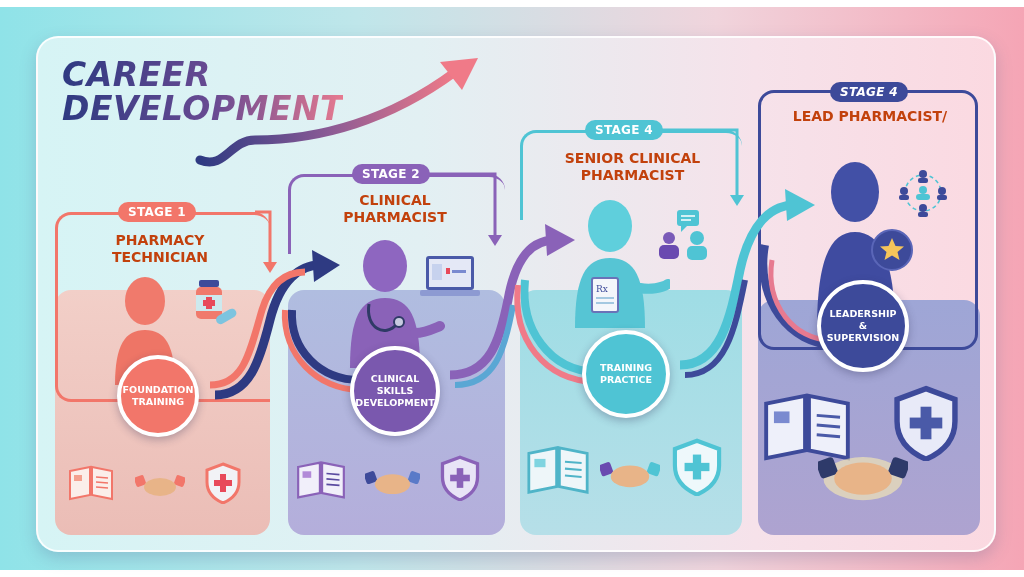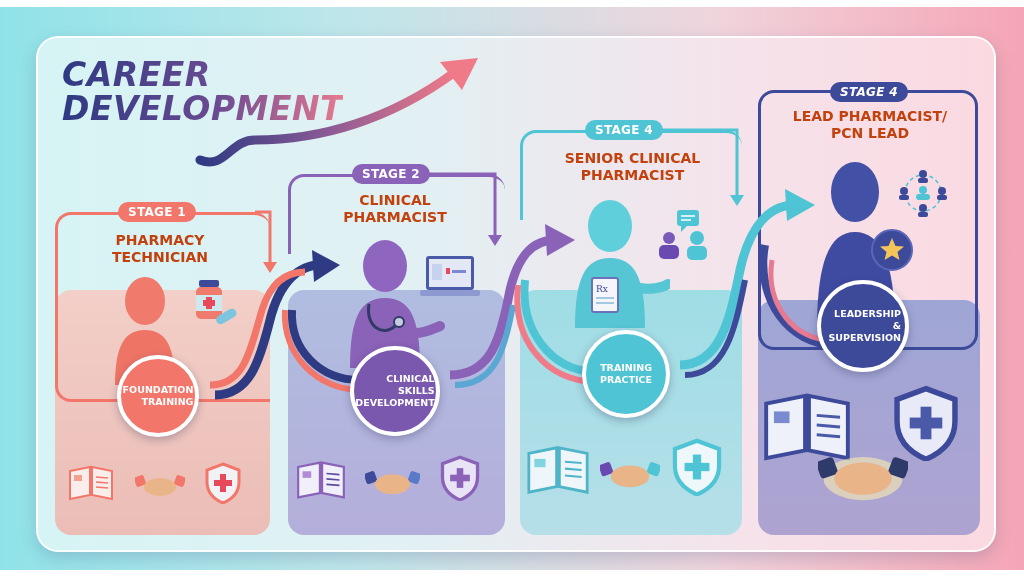--- a/index.html
+++ b/index.html
@@ -32,21 +32,21 @@
     position: absolute; border-radius: 14px; color: #fff; font-weight: bold;
     font-family: "DejaVu Sans", sans-serif; font-size: 12px; text-align: center;
     padding: 3px 10px; letter-spacing: 0.3px;
   }
   .stage-title {
     position: absolute; text-align: center; font-family: "DejaVu Sans", sans-serif;
     font-weight: bold; color: #c2410c; font-size: 14px; line-height: 17px;
   }
   .badge {
     position: absolute; border-radius: 50%; border: 4px solid #fff;
-    display: flex; align-items: center; justify-content: center; text-align: right;
+    display: flex; align-items: center; justify-content: center; text-align: center;
     color: #fff; font-family: "DejaVu Sans", sans-serif; font-weight: bold;
     font-size: 9.5px; line-height: 12px; box-shadow: 0 3px 8px rgba(40,40,80,0.3);
     padding: 4px;
   }
   .person { position: absolute; }
   .icon { position: absolute; }
 </style>
 </head>
 <body>
 
@@ -242,21 +242,20 @@
 </svg>
 <svg class="icon" style="left:672px; top:438px;" width="50" height="58" viewBox="0 0 36 42">
   <path d="M18 2 L34 8 L34 20 C34 32, 25 38, 18 41 C11 38, 2 32, 2 20 L2 8 Z" fill="#eef8fb" stroke="#4fc4d4" stroke-width="3"></path>
   <rect x="15" y="12" width="6" height="18" fill="#4fc4d4"></rect>
   <rect x="9" y="18" width="18" height="6" fill="#4fc4d4"></rect>
 </svg>
 
 <div class="stage-pill" style="left:830px; top:82px; background:#3d4a9a;font-style:italic;">STAGE 4</div>
 <div class="stage-title" style="left:770px; top:108px; width:200px;">
   <div>LEAD PHARMACIST/</div>
-  <div>PCN LEAD</div>
 </div>
 <svg class="person" style="left:815px; top:160px;" width="90" height="170" viewBox="0 0 90 170">
   <ellipse cx="40" cy="32" rx="24" ry="30" fill="#4250a6"></ellipse>
   <path d="M2 170 C 2 100, 15 72, 40 72 C 65 72, 80 100, 80 170 Z" fill="#3f4ba0"></path>
 </svg>
 <svg class="icon" style="left:898px; top:168px;" width="50" height="50" viewBox="0 0 50 50">
   <circle cx="25" cy="25" r="18" fill="none" stroke="#4fc4d4" stroke-width="1.5" stroke-dasharray="4 3"></circle>
   <circle cx="25" cy="6" r="4" fill="#3d4a9a"></circle>
     <rect x="20" y="10" width="10" height="5" rx="2" fill="#3d4a9a"></rect>
   <circle cx="6" cy="23" r="4" fill="#3d4a9a"></circle>

